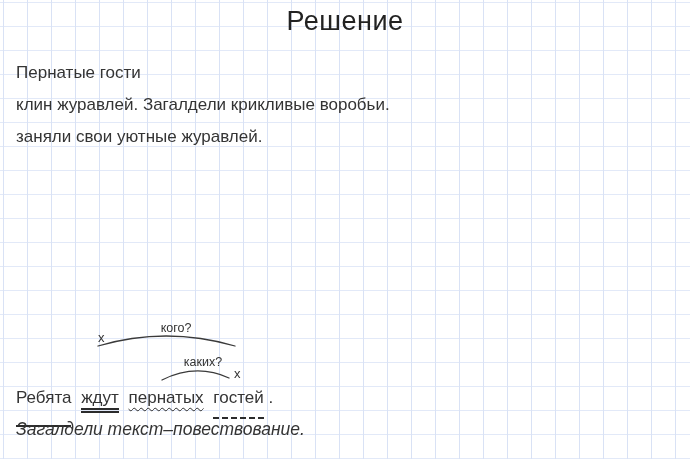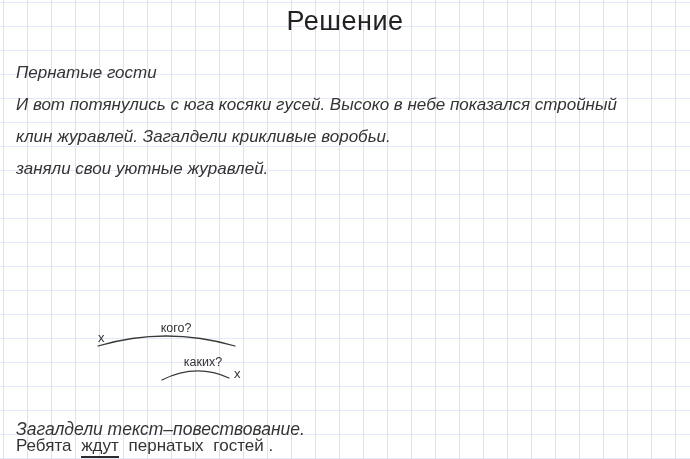--- a/index.html
+++ b/index.html
@@ -32,21 +32,20 @@
   .story {
     position: absolute;
     top: 57px; left: 16px; right: 4px;
   }
   .story .line {
     display: block;
     height: 32px;
     line-height: 32px;
     font-size: 17px;
     white-space: nowrap;
-    font-style: italic;
   }
   .diagram {
     position: absolute;
     top: 318px; left: 16px;
     width: 250px; height: 72px;
   }
   .diagram text {
     font-family: "Liberation Sans", sans-serif;
     fill: #333333;
   }
@@ -62,46 +61,45 @@
     position: absolute;
     top: 388px; left: 16px;
     font-size: 17px;
     white-space: nowrap;
   }
   .sentence .w { display: inline-block; margin-left: 5px; }
   .sentence .w:first-child { margin-left: 0; }
   .sentence .u-solid  { border-bottom: 2px solid #2b2b2b;  padding-bottom: 17px; }
   .sentence .u-double { border-bottom: 5px double #2b2b2b; }
   .sentence .u-wavy   {
+    text-decoration: underline;
     text-decoration-style: wavy;
     text-decoration-color: #2b2b2b;
     text-decoration-thickness: 1px;
     text-underline-offset: 4px;
-    margin-top: 48px;
   }
   .sentence .u-dashed { border-bottom: 2px dashed #2b2b2b; padding-bottom: 9px; text-align: center; }
   .sentence .period   { margin-left: 0; }
   .conclusion {
     position: absolute;
     top: 419px; left: 16px;
     font-size: 17.5px;
     font-style: italic;
     white-space: nowrap;
   }
 </style>
 </head>
 <body>
 
 <div class="page">
 
   <div class="title">Решение</div>
 
   <div class="story">
     <span class="line">Пернатые гости</span>
-    <span class="line">И вот потянулись с юга косяки гусей. Высоко в небе показался стройный</span>
     <span class="line">клин журавлей. Загалдели крикливые воробьи.</span>
     <span class="line">заняли свои уютные журавлей.</span>
   </div>
 
   <svg class="diagram" viewBox="0 0 250 72" width="250" height="72">
     <text class="q-label" x="160" y="14" text-anchor="middle">кого?</text>
     <text class="x-mark" x="82" y="24">х</text>
     <path d="M 82 28 Q 150 8 219 28"></path>
     <text class="q-label" x="187" y="48" text-anchor="middle">каких?</text>
     <path d="M 146 62 Q 180 45 213 60"></path>

